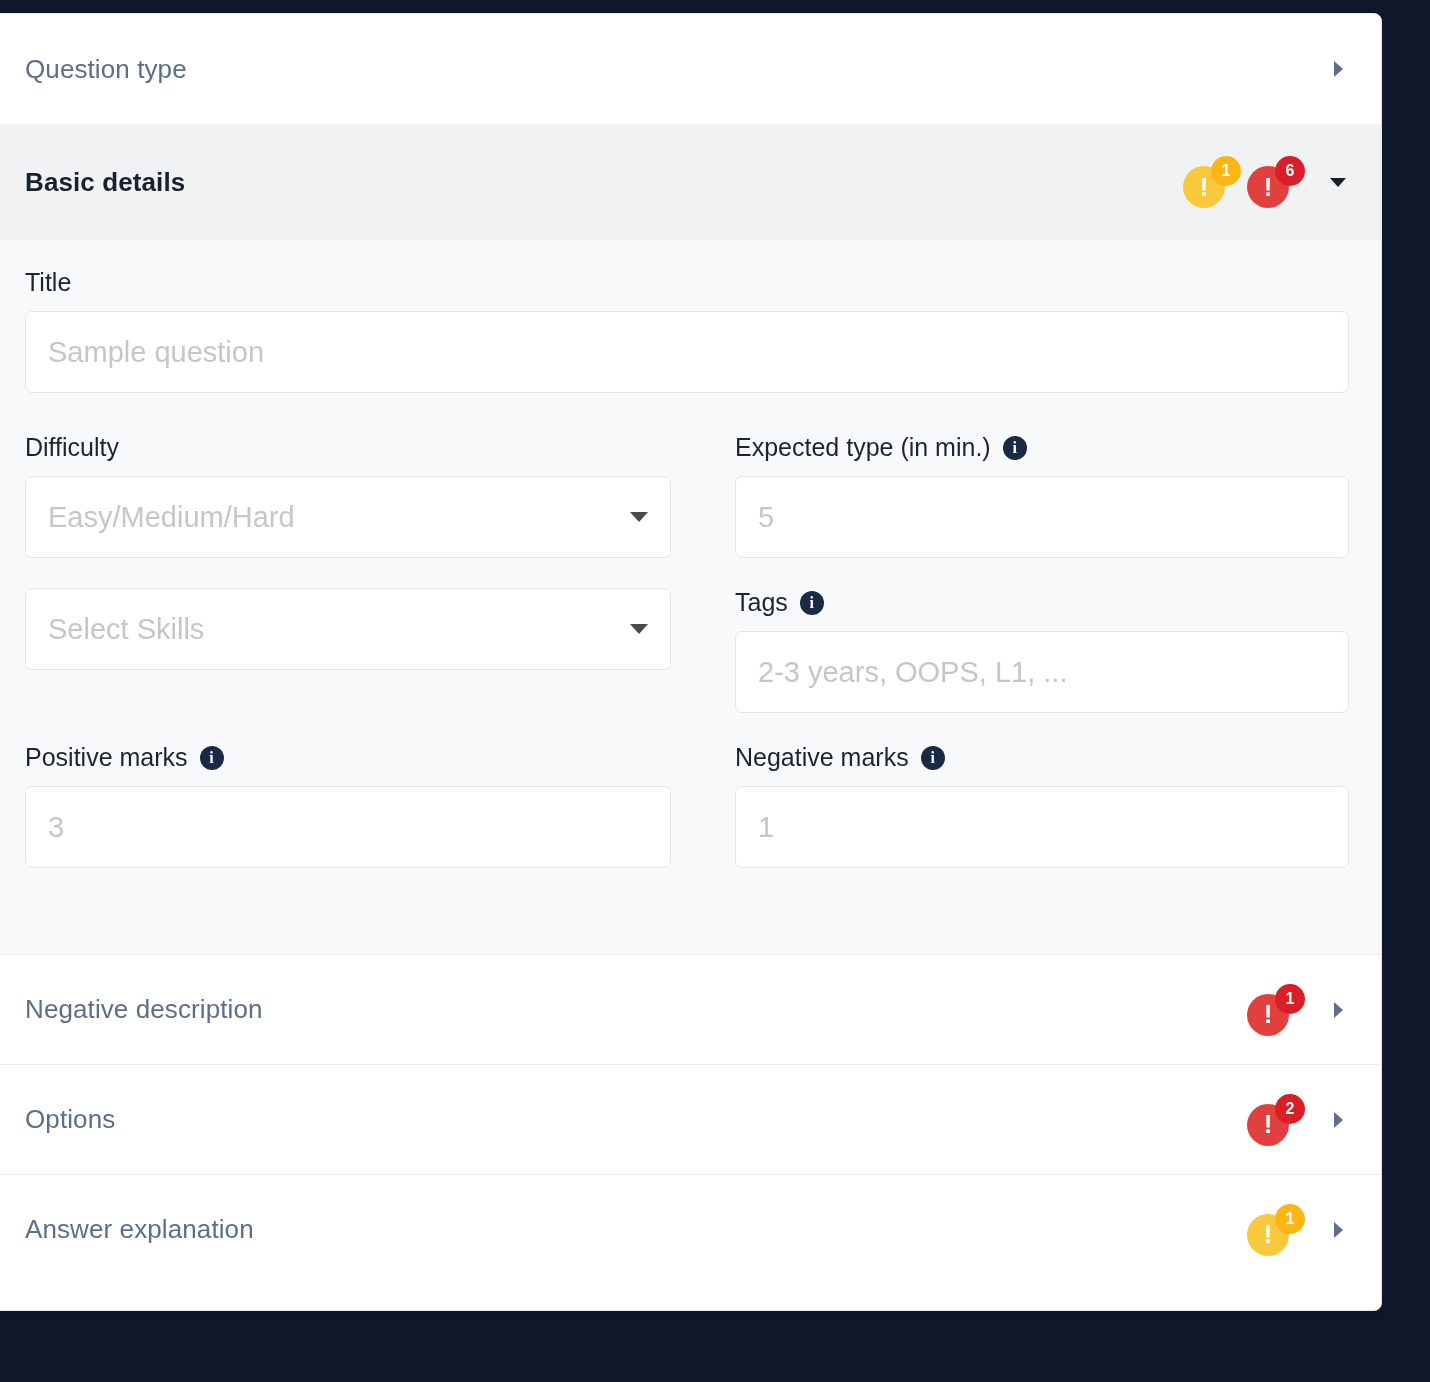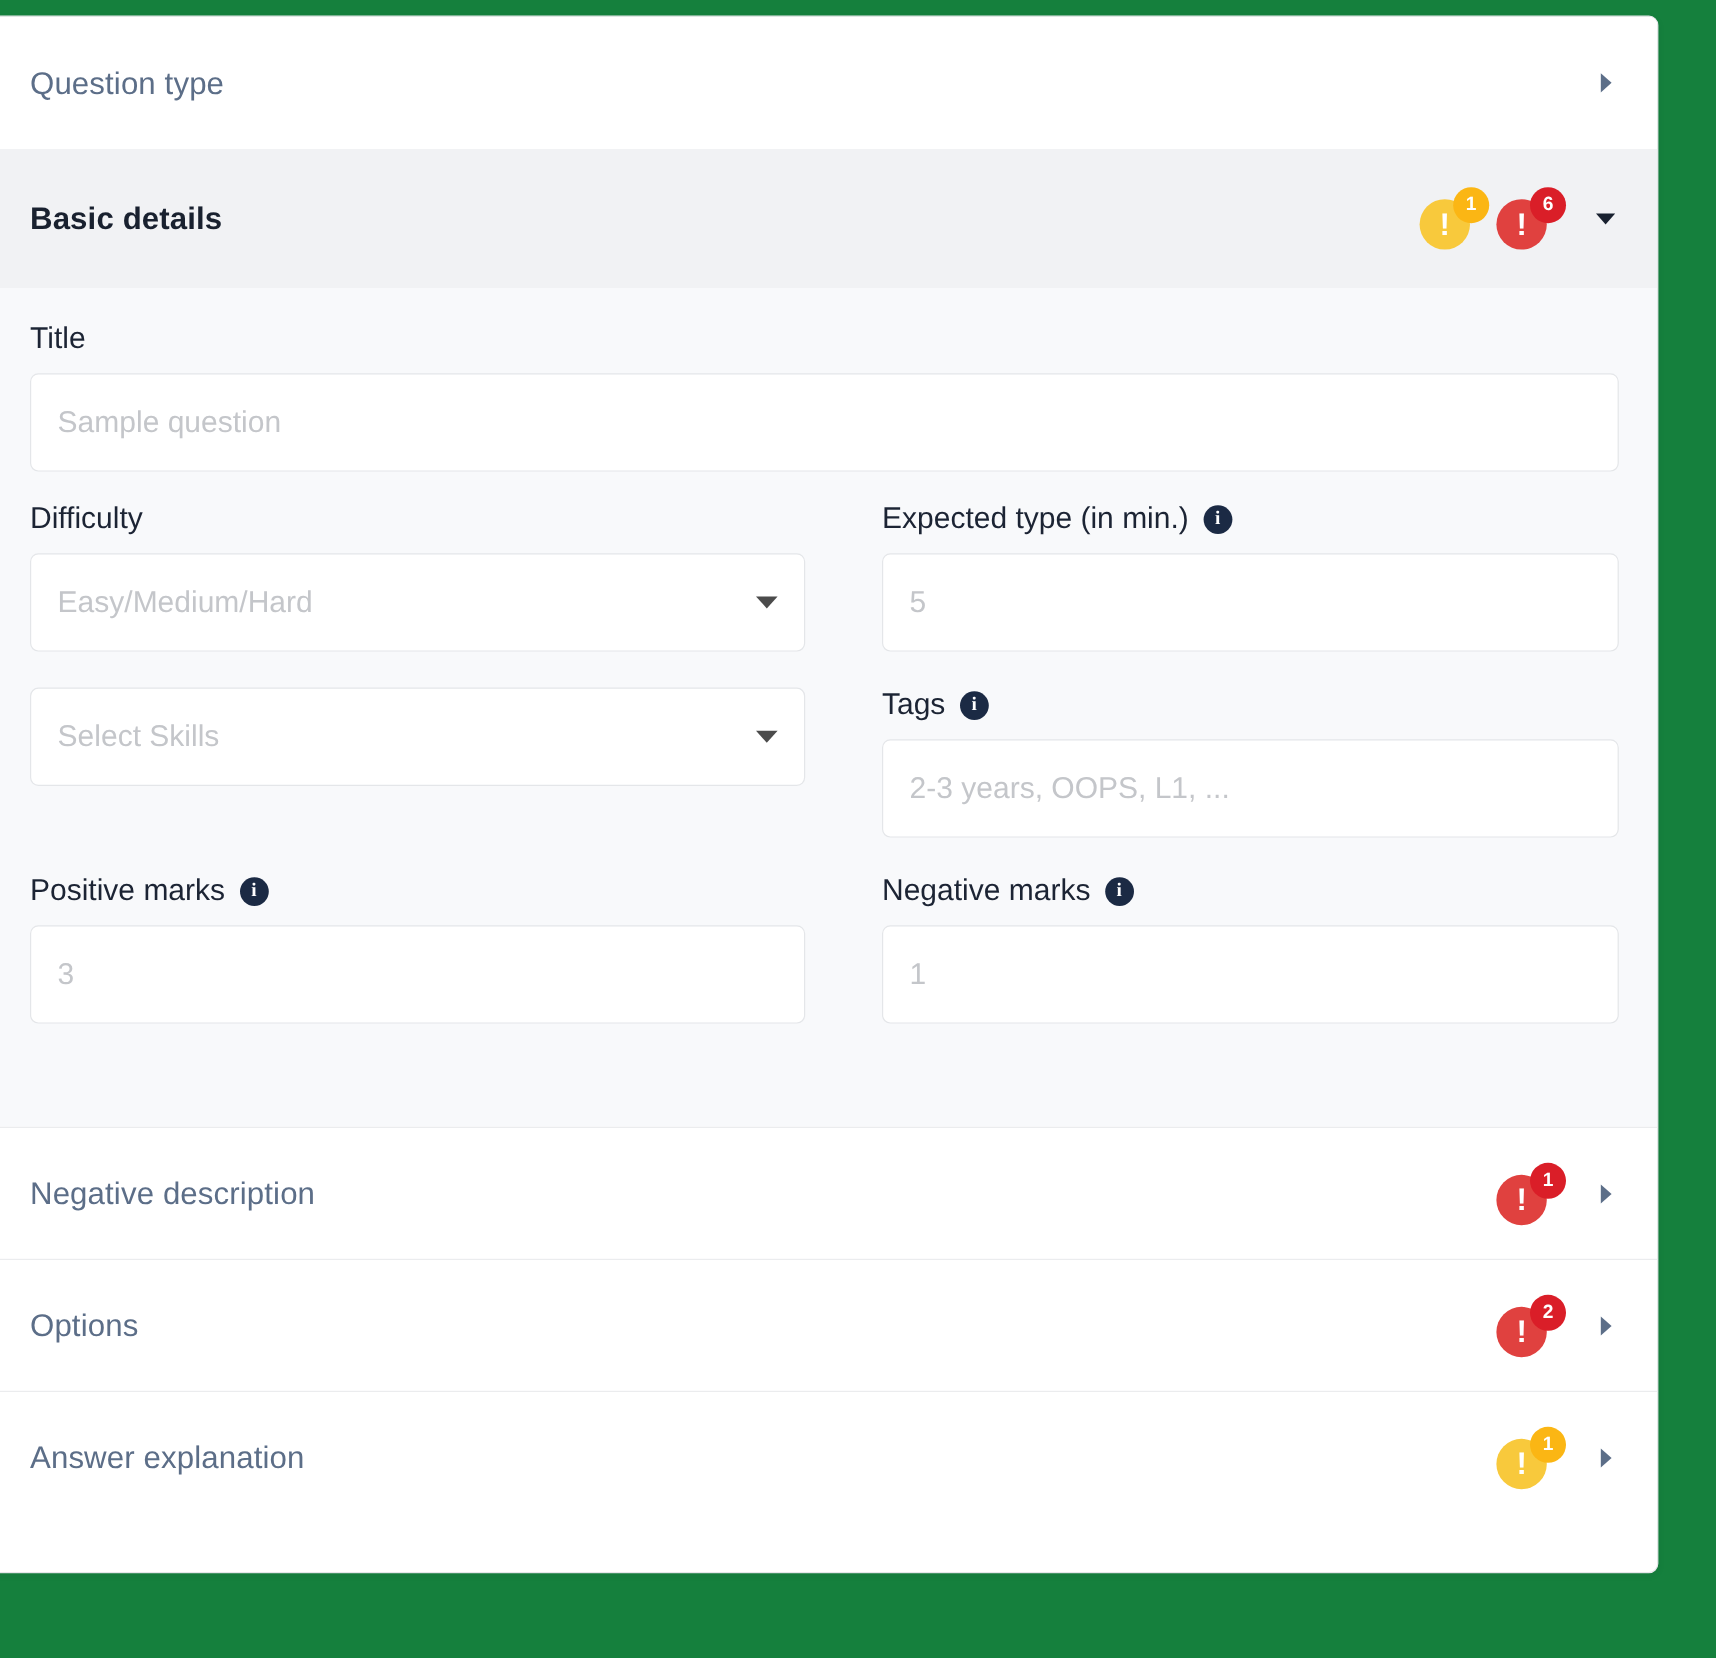--- a/index.html
+++ b/index.html
@@ -5,21 +5,21 @@
   * { box-sizing: border-box; }
   html, body {
     margin: 0; padding: 0;
     background: #ffffff;
     font-family: "Liberation Sans", "DejaVu Sans", sans-serif;
   }
   #page {
     position: relative;
     width: 1430px;
     height: 1382px;
-    background: #15803d;
+    background: #0f172a;
     overflow: hidden;
   }
 
   
   .card {
     position: absolute;
     left: -8px;
     top: 13px;
     width: 1390px;
     height: 1298px;
@@ -150,21 +150,21 @@
 
   .input {
     position: relative;
     height: 82px;
     background: #ffffff;
     border: 1px solid #e4e6e9;
     border-radius: 7px;
     display: flex;
     align-items: center;
     padding: 0 22px;
-    font-size: 25px;
+    font-size: 29px;
     color: #c4c6ca;
     width: 100%;
     overflow: hidden;
     white-space: nowrap;
   }
   .input.select { }
   .caret {
     position: absolute;
     right: 22px;
     top: 50%;
@@ -176,21 +176,21 @@
   }
 
   .field-block { margin-bottom: 30px; }
   .two-col {
     display: grid;
     grid-template-columns: 646px 1fr;
     column-gap: 32px;
   }
   .two-col .col-right { padding-left: 32px; }
 
-  .full-row { margin-bottom: 25px; }
+  .full-row { margin-bottom: 40px; }
 </style>
 </head>
 <body>
 
 <div id="page">
 
   <div class="card">
 
     <div class="section-row">
       <span class="section-title">Question type</span>

